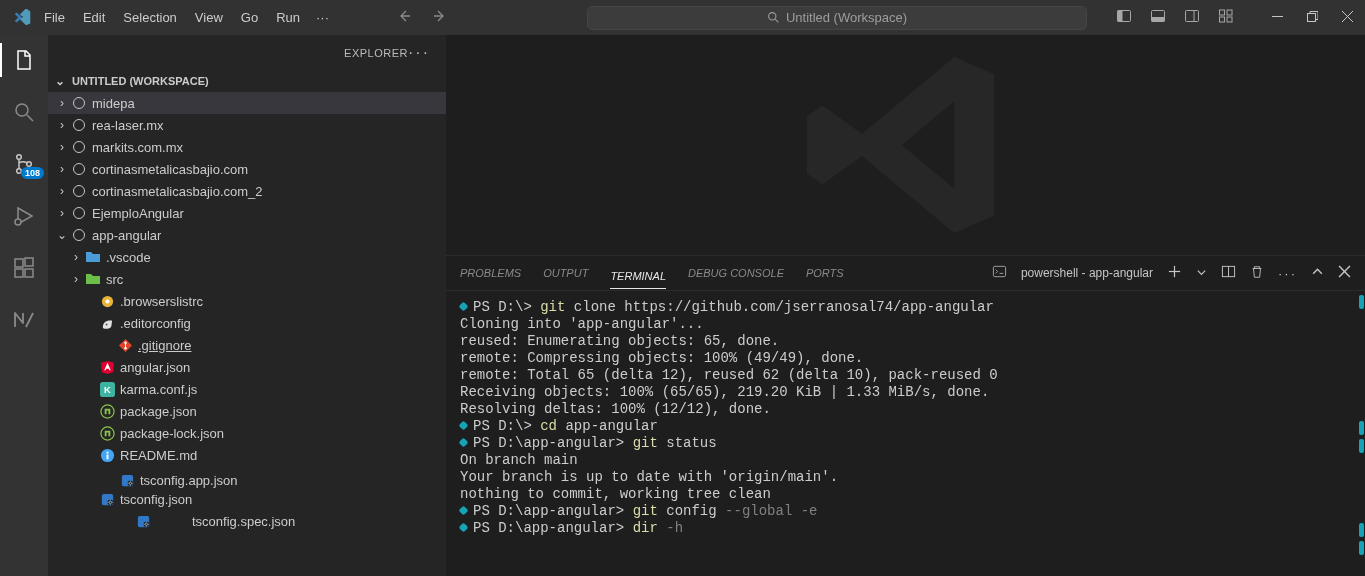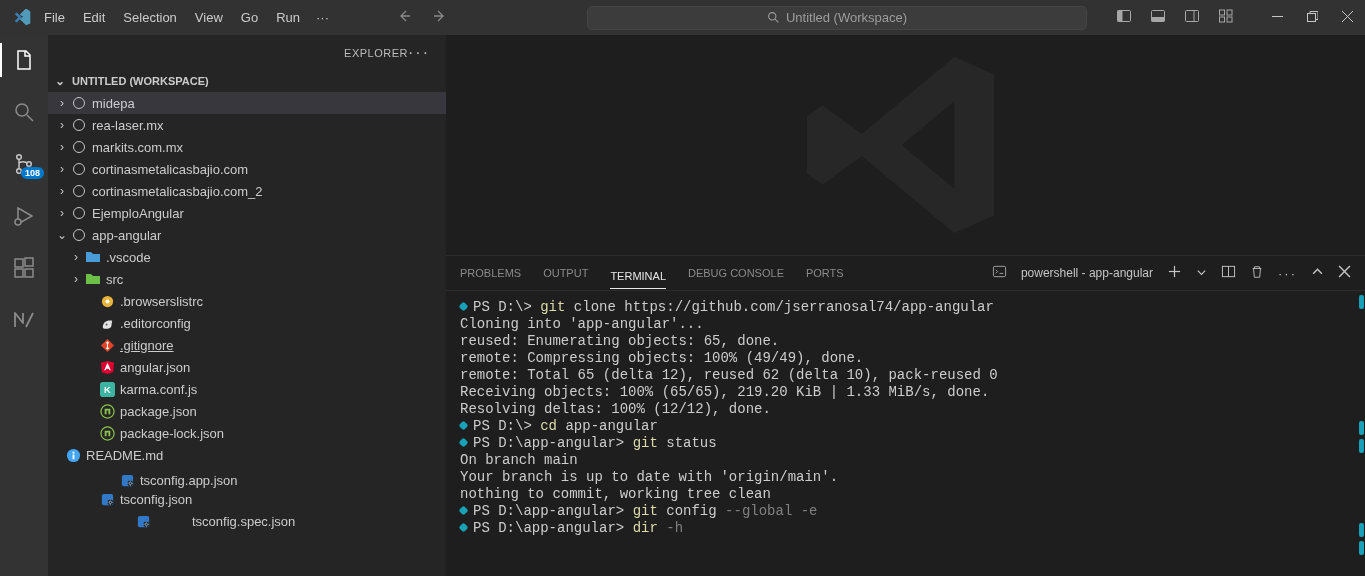--- a/index.html
+++ b/index.html
@@ -60,21 +60,21 @@
   .dirty-dot { width:8px; height:8px; border-radius:50%; background:#6b6b6b; }
   .circle-icon { width:12px; height:12px; border-radius:50%; border:1.5px solid #c5c5c5; display:inline-block;}
 
   
   .main-col { flex:1; display:flex; flex-direction:column; min-width:0;}
   .editor-area { flex:0 0 210px; background:#1e1e1e; position:relative; display:flex; align-items:center; justify-content:center;}
   .watermark { opacity:.04; }
 
   .panel { flex:1; display:flex; flex-direction:column; border-top:1px solid #2b2b2b; min-height:0;}
   .panel-tabs { height:35px; display:flex; align-items:center; padding:0 14px; gap:22px; color:#8a8a8a; font-size:11px; border-bottom:1px solid #2b2b2b;}
-  .panel-tab { padding:6px 0; cursor:default;}
+  .panel-tab { padding:6px 0; cursor:default;font-style:italic;}
   .panel-tab.active { color:#e7e7e7; border-bottom:1px solid #e7e7e7;margin-top:7px; }
   .panel-right { margin-left:auto; display:flex; align-items:center; gap:14px; color:#c5c5c5; font-size:13px;}
   .panel-right .svg { opacity:.8;}
 
   .terminal-wrap { flex:1; position:relative; min-height:0;}
   .terminal { position:absolute; inset:0; overflow:auto; padding:8px 14px 12px 14px;
     font-family: Consolas, "Courier New", monospace; font-size:14px; line-height:17px; color:#cccccc;}
   .term-line { white-space:pre; }
   .dot { display:inline-block; width:7px; height:7px; background:#17a2b8; border-radius:2px; margin-right:6px; transform:translateY(-1px) rotate(45deg);}
   .ps { color:#cccccc; }
@@ -291,21 +291,21 @@
         <div class="tree-row" style="padding-left: 34px;">
           <span class="chev" style="width:16px"></span>
           <span class="ticon">
             <svg width="15" height="15" viewBox="0 0 16 16">
               <path fill="#e2e2e2" d="M3 12c0-5 4-8 10-7-1 4 0 7-3 8s-7 1-7-1z"></path>
               <circle cx="7" cy="9" r="1" fill="#555"></circle>
             </svg>
           </span>
           <span>.editorconfig</span>
         </div>
-        <div class="tree-row" style="padding-left: 34px; text-decoration: underline;">
+        <div class="tree-row" style="padding-left: 52px; text-decoration: underline;">
           <span class="chev" style="width:16px"></span>
           <span class="ticon">
             <svg width="15" height="15" viewBox="0 0 16 16">
               <path fill="#e24329" d="M8 1l7 7-7 7-7-7z"></path>
               <circle cx="8" cy="5" r="1.3" fill="#fff"></circle>
               <circle cx="8" cy="11" r="1.3" fill="#fff"></circle>
               <line x1="8" y1="5" x2="8" y2="11" stroke="#fff"></line>
             </svg>
           </span>
           <span>.gitignore</span>
@@ -343,21 +343,21 @@
         <div class="tree-row" style="padding-left: 34px;">
           <span class="chev" style="width:16px"></span>
           <span class="ticon">
             <svg width="15" height="15" viewBox="0 0 16 16">
               <circle cx="8" cy="8" r="7" fill="none" stroke="#8bc34a" stroke-width="1.3"></circle>
               <path fill="#8bc34a" d="M5 5h6v6H9V7H7v4H5z"></path>
             </svg>
           </span>
           <span>package-lock.json</span>
         </div>
-        <div class="tree-row" style="">
+        <div class="tree-row" style="padding-left: 34px;">
           <span class="chev" style="width:16px"></span>
           <span class="ticon">
             <svg width="15" height="15" viewBox="0 0 16 16">
               <circle cx="8" cy="8" r="7" fill="#42a5f5"></circle>
               <rect x="7" y="7" width="2" height="5" fill="#fff"></rect>
               <rect x="7" y="4" width="2" height="2" fill="#fff"></rect>
             </svg>
           </span>
           <span>README.md</span>
         </div>

